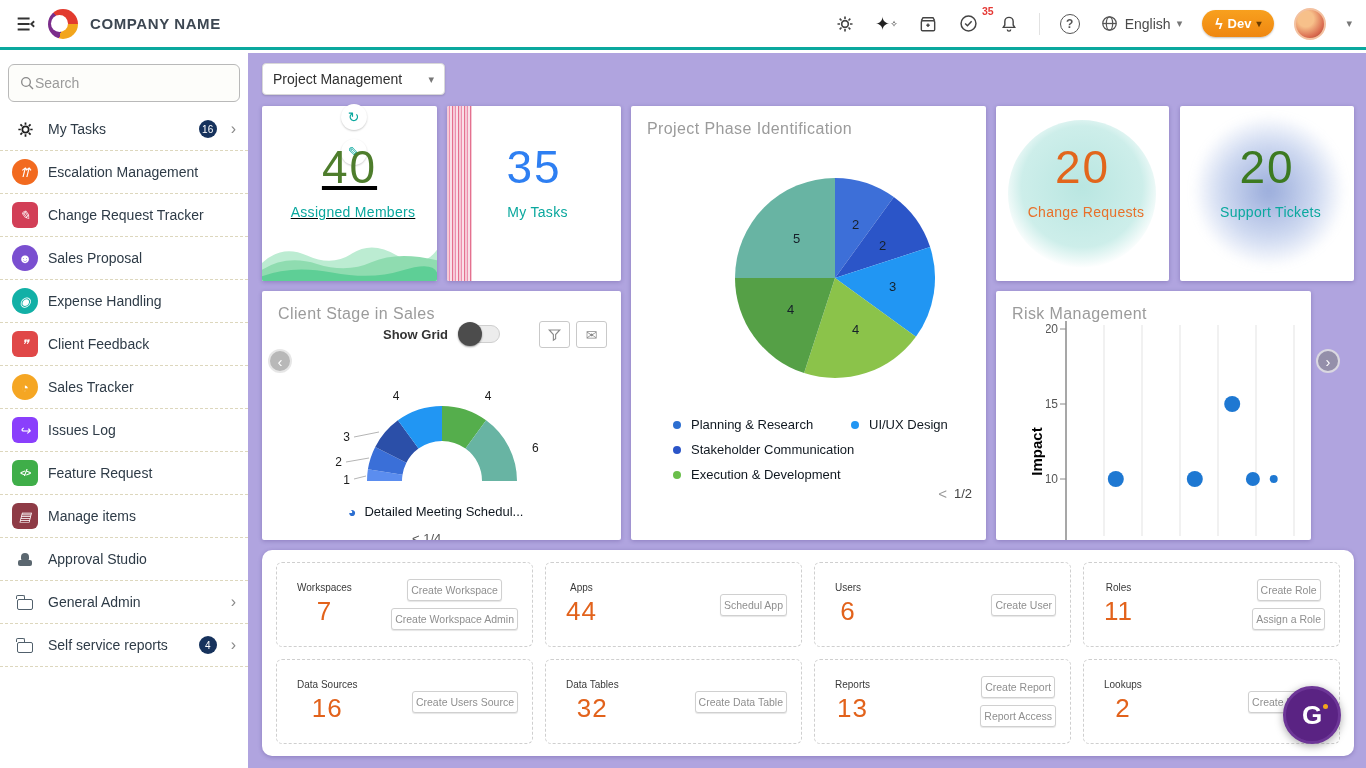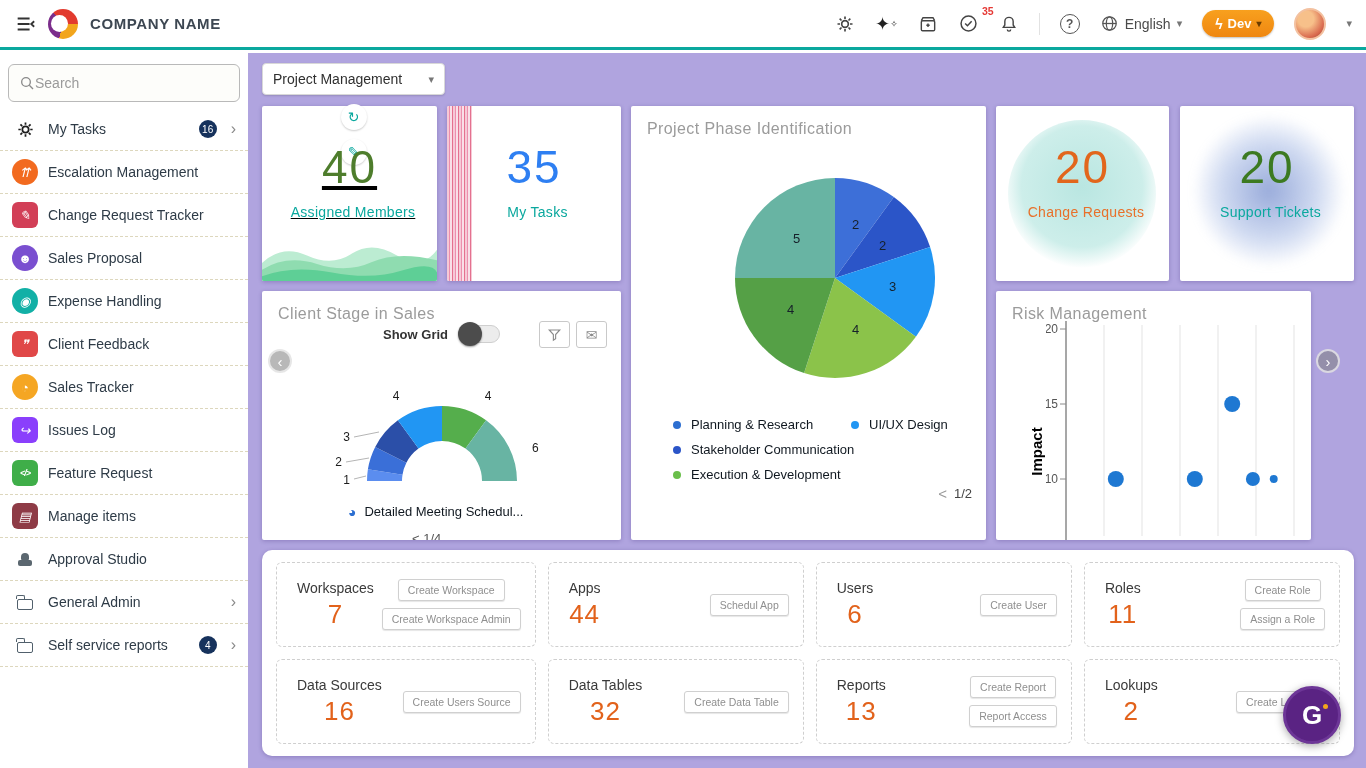--- a/index.html
+++ b/index.html
@@ -136,25 +136,25 @@
                display:flex; align-items:center; justify-content:center; font-size:15px; cursor:pointer; }
   #arrow-left { left:20px; top:296px; }
   #arrow-right { left:1068px; top:296px; }
 
   
   #admin-panel { display:grid; grid-template-columns:repeat(4,1fr); grid-template-rows:1fr 1fr;
                  gap:12px; padding:12px 14px; }
   .abox { border:1px dashed #cfcfcf; border-radius:6px; display:flex; align-items:center;
           justify-content:space-between; padding:8px 14px 8px 20px; background:#fff; }
   .abox-left { display:flex; flex-direction:column; align-items:center; gap:3px; }
-  .abox-title { font-size:14px; color:#3a3a3a; }
+  .abox-title { font-size:10px; color:#3a3a3a; }
   .abox-value { font-size:26px; color:#e2621b; letter-spacing:1px; }
   .abox-btns { display:flex; flex-direction:column; gap:7px; align-items:center; }
   .abox-btns button { font-size:10.5px; color:#8f8f8f; background:#fff; border:1px solid #d0d0d0;
-                      border-radius:3px; padding:4px 9px; white-space:nowrap;
+                      border-radius:3px; padding:4px 3px; white-space:nowrap;
                       box-shadow:0 1px 1px rgba(0,0,0,.1);margin-left:8px; }
 
   .fab { position:absolute; right:25px; bottom:24px; width:58px; height:58px; border-radius:50%;
          background:#5a2383; border:3px solid #6d3697; color:#fff; font-size:26px; font-weight:bold;
          z-index:20; box-shadow:0 2px 8px rgba(0,0,0,.35); display:flex; align-items:center; justify-content:center; }
   .fab span { position:relative; }
   .fab span::after { content:''; position:absolute; right:-6px; top:4px; width:5px; height:5px;
                      border-radius:50%; background:#f2a51c; }
 </style>
 </head>

